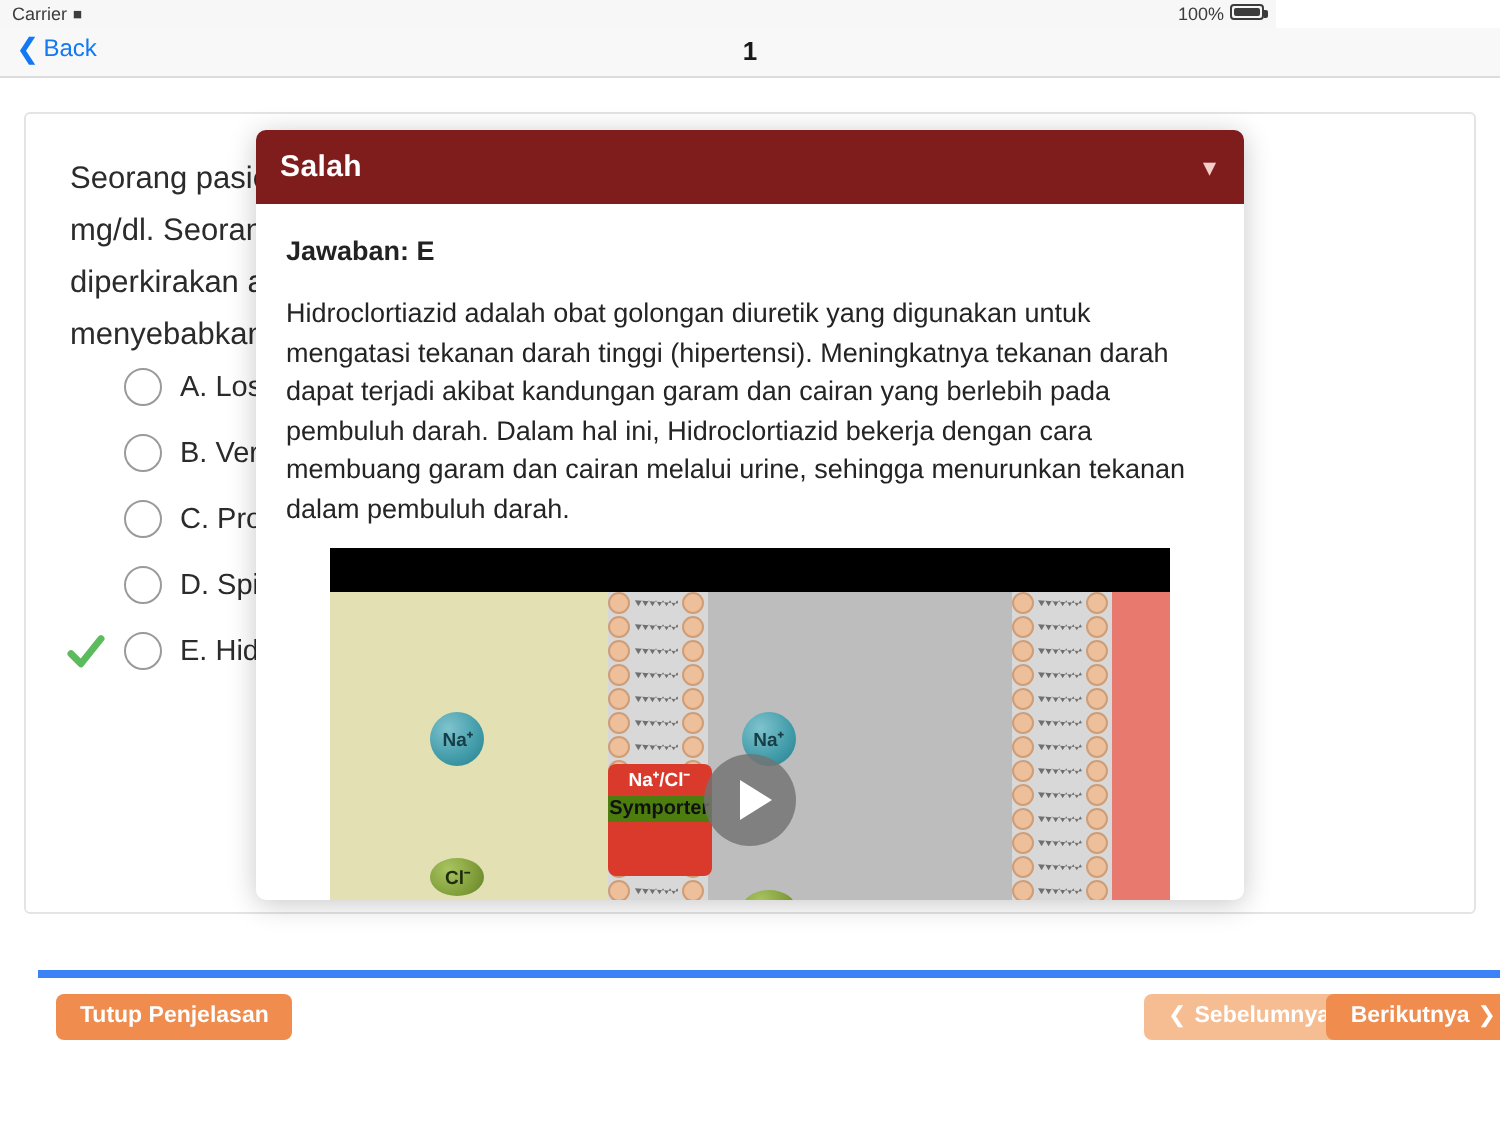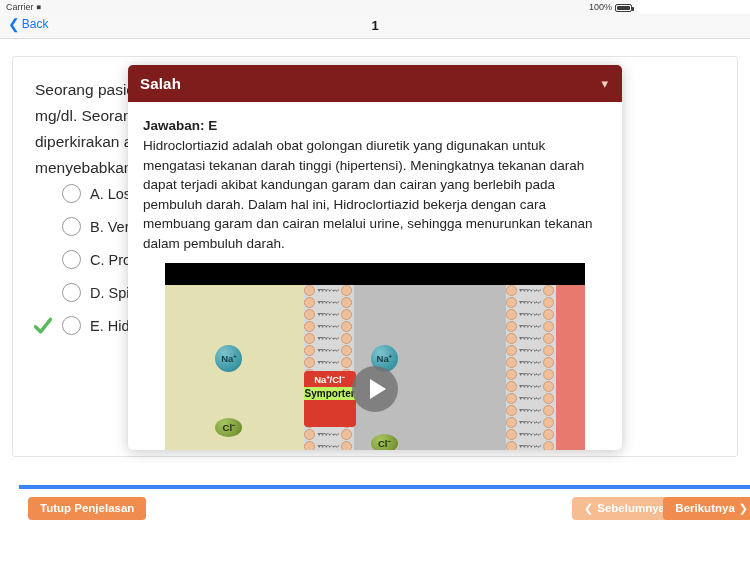--- a/index.html
+++ b/index.html
@@ -14,21 +14,21 @@
   
   .statusbar {
     position: absolute; top: 0; left: 0; width: 638px; height: 14px;
     background: #f7f7f7;
     display: flex; align-items: center;
     font-size: 9px; color: #3c3c3c;
     padding: 0 6px;
   }
   .sb-left { display: flex; align-items: center; gap: 3px; }
   .sb-center { position: absolute; left: 0; width: 750px; text-align: center; font-size: 9px; }
-  .sb-right { position: absolute; right: 6px; display: flex; align-items: flex-end; gap: 3px; }
+  .sb-right { position: absolute; right: 6px; display: flex; align-items: flex-start; gap: 3px; }
   .wifi-glyph { display: inline-block; font-size: 9px; line-height: 1; }
   .battery {
     width: 17px; height: 8px; border: 1px solid #3c3c3c; border-radius: 2px;
     position: relative; display: inline-block;
   }
   .battery::after {
     content: ""; position: absolute; right: -3px; top: 2px;
     width: 2px; height: 4px; background: #3c3c3c; border-radius: 0 1px 1px 0;
   }
   .battery > i { position: absolute; inset: 1px; background: #3c3c3c; display: block; border-radius: 1px; }
@@ -92,21 +92,21 @@
     padding: 0 12px;
     position: relative;
   }
   .modal-title { color: #fff; font-size: 15px; font-weight: bold; letter-spacing: .2px; }
   .modal-chevron {
     position: absolute; right: 14px; top: 12px;
     color: #f6cfc8; font-size: 13px; line-height: 1; cursor: pointer;
   }
   .modal-body { padding: 14px 15px 0 15px; }
   .answer-head { font-size: 13.5px; font-weight: bold; color: #222; line-height: 19px; }
-  .answer-body { font-size: 13.5px; color: #242424; line-height: 19.6px; margin-top: 1px; }
+  .answer-body { font-size: 13.5px; color: #242424; line-height: 19.6px; margin-top: 12px; }
 
   
   .video-wrap {
     position: relative; margin: 9px auto 0 auto;
     width: 420px; height: 218px;
     background: #000; overflow: hidden;
     cursor: pointer;
   }
   .vid-topbar { position: absolute; left: 0; top: 0; width: 100%; height: 22px; background: #000; z-index: 6; }
   .vid-scene { position: absolute; left: 0; top: 22px; width: 100%; height: 196px; background: #bdbdbd; }
@@ -129,21 +129,21 @@
     clip-path: polygon(0 0,8% 100%,16% 0,24% 100%,32% 0,40% 100%,48% 0,56% 100%,64% 0,72% 100%,80% 0,88% 100%,96% 0,100% 50%); }
 
   .symporter {
     position: absolute; left: 33.0%; top: 44%; width: 52px; height: 56px;
     background: #d93a2b; border-radius: 4px;
     z-index: 8;
     display: flex; flex-direction: column; align-items: center; justify-content: flex-start;
     padding-top: 3px;
   }
   .symporter .l1 { color: #fff; font-size: 9.5px; font-weight: bold; line-height: 12px; }
-  .symporter .l2 { background: #bef264; color: #111; font-size: 10px; font-weight: bold; padding: 0 1px; line-height: 13px; margin-top: 1px; }
+  .symporter .l2 { background: #4d7c0f; color: #111; font-size: 10px; font-weight: bold; padding: 0 1px; line-height: 13px; margin-top: 1px; }
 
   .ion {
     position: absolute; border-radius: 50%;
     display: flex; align-items: center; justify-content: center;
     font-size: 9.5px; font-weight: bold; color: #163b44; z-index: 7;
   }
   .ion.na { width: 27px; height: 27px; background: radial-gradient(circle at 34% 30%, #7fc3cd 0%, #3f9aa8 62%, #2e7b88 100%); color:#173e46; }
   .ion.cl { width: 27px; height: 19px; border-radius: 50%; background: radial-gradient(circle at 34% 30%, #a9c562 0%, #7d9b37 65%, #62802a 100%); color: #1f2b0d; }
   .na1 { left: 12%; top: 31%; }
   .na2 { left: 49%; top: 31%; }

